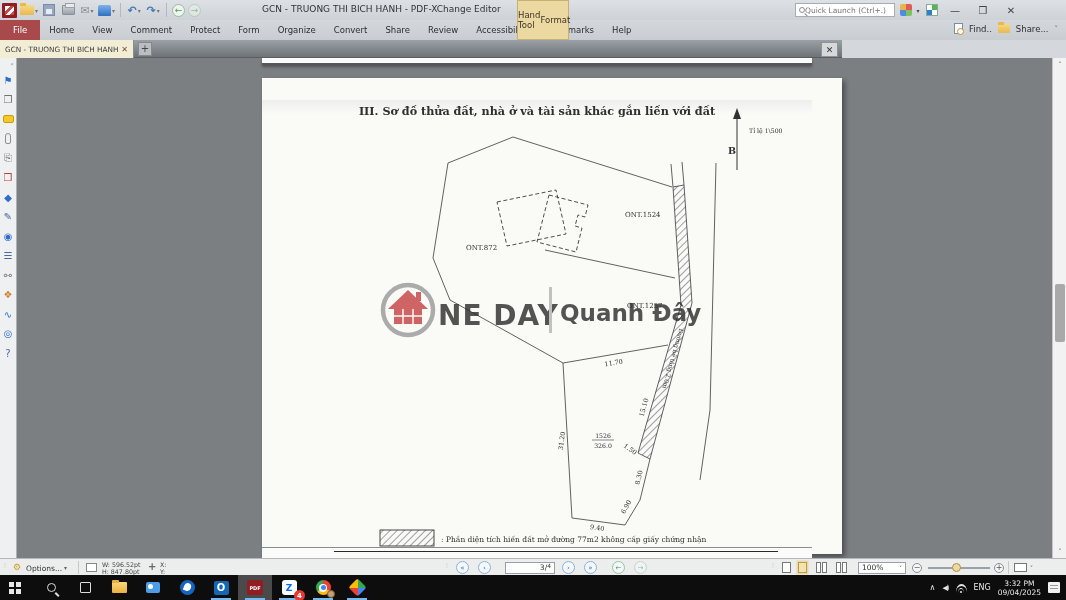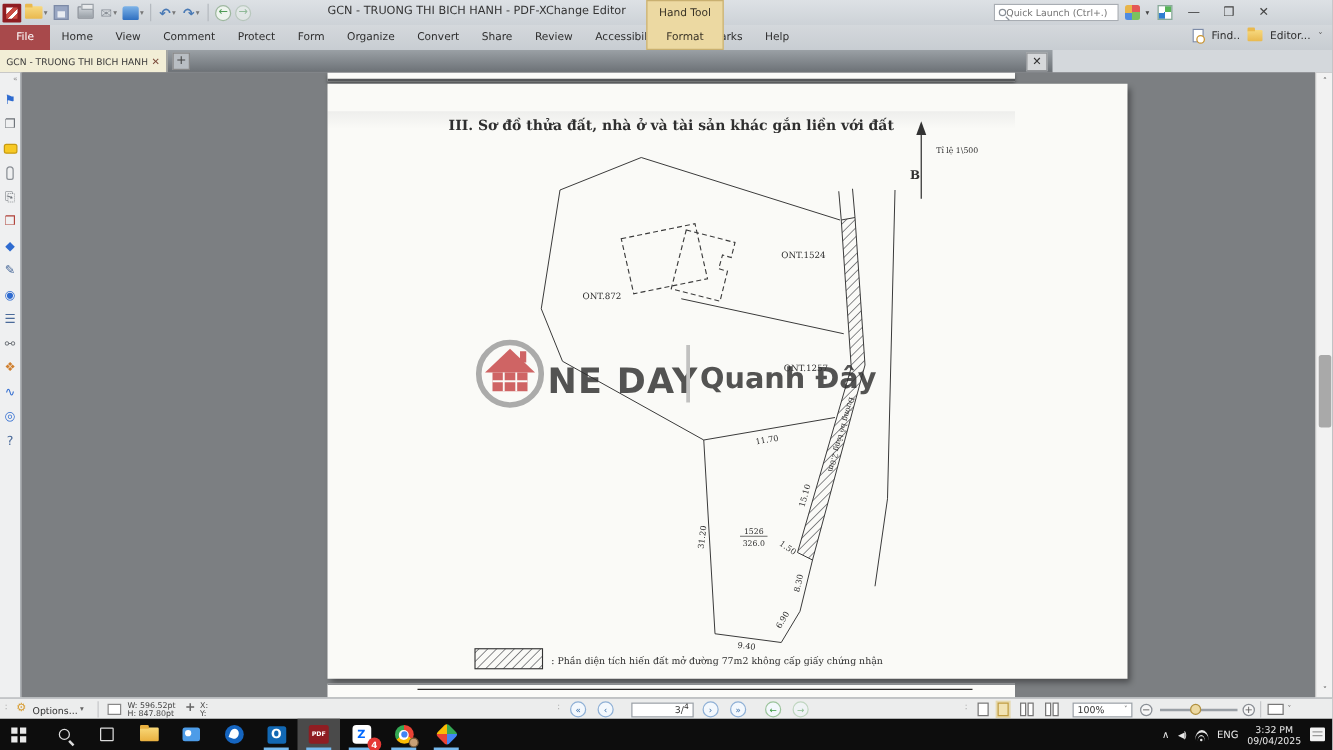--- a/index.html
+++ b/index.html
@@ -31,21 +31,21 @@
   .mag::after { content:""; position:absolute; left:5px; top:5px; width:4px; height:1.2px; background:#8a9098; transform:rotate(45deg); transform-origin:0 0; }
   .qlaunch input { border:none; outline:none; width:82px; font-size:7.5px; color:#555; background:transparent; font-family:inherit; }
   .profiles-ic { width:12px; height:12px; background:conic-gradient(#e45858 0 25%, #7cc25e 0 50%, #4f8be0 0 75%, #e8b54a 0); border-radius:2px; }
   .grid-ic { width:12px; height:12px; border:1px solid #8a9; background:conic-gradient(#57b457 0 25%, #fff 0 50%, #2f7fd0 0 75%, #fff 0); }
   .winbtn { position:absolute; top:2px; width:22px; height:16px; display:flex; align-items:center; justify-content:center; font-size:10px; color:#444; }
 
   
   .menubar { position:absolute; left:0; top:20px; width:1066px; height:20px; background:linear-gradient(#d4d8dc,#c8cdd2); display:flex; align-items:center; }
   .menu-item { padding:0 9px; font-size:8.5px; color:#2e2e2e; height:20px; display:flex; align-items:center; }
   .menu-item.file { background:#a8494b; color:#fff; padding:0 13px; }
-  .tool-tab-box { position:absolute; left:517px; top:0; width:62px; height:40px; background:#ecd9a2; border:1px solid #c9b070; z-index:3; display:flex; flex-direction:column; align-items:center; justify-content:space-around; }
+  .tool-tab-box { position:absolute; left:517px; top:0; width:52px; height:40px; background:#ecd9a2; border:1px solid #c9b070; z-index:3; display:flex; flex-direction:row; align-items:center; justify-content:space-around; }
   .tool-tab-box span { font-size:8.5px; color:#3a3427; }
   .findsearch { position:absolute; right:8px; top:23px; display:flex; align-items:center; gap:6px; z-index:3; }
   .findsearch .lbl { font-size:8.5px; color:#2e2e2e; }
   .i-doc-find { width:9px; height:11px; background:#fff; border:1px solid #7c8aa6; position:relative; }
   .i-doc-find::after { content:""; position:absolute; right:-2px; bottom:-2px; width:5px; height:5px; border:1.2px solid #c9932f; border-radius:50%; background:#fff; }
 
   
   .tabbar { position:absolute; left:0; top:40px; width:842px; height:18px; background:linear-gradient(#9aa0a5,#6e7378); border-bottom:1px solid #5a5e62; }
   .doc-tab { position:absolute; left:0; top:0; width:134px; height:18px; background:#f2eed6; border-right:1px solid #8a8d90; display:flex; align-items:center; justify-content:space-between; padding:0 5px; }
   .doc-tab .t { font-size:7.3px; color:#3a3a3a; white-space:nowrap; overflow:hidden; }
@@ -63,21 +63,21 @@
   .i-bubble { width:11px; height:8px; background:#f7c924; border:1px solid #c89b10; border-radius:2px; position:relative; }
   .i-bubble::after { content:""; position:absolute; left:2px; bottom:-3px; border:3px solid transparent; border-top-color:#f7c924; border-left-width:2px; border-right-width:2px; }
   .i-clip { width:6px; height:11px; border:1.4px solid #8a8f95; border-radius:3px 3px 2px 2px; }
 
   .canvas { position:absolute; left:18px; top:0; width:1034px; height:500px; overflow:hidden; background:#7c7f82; }
   .scrollbar { position:absolute; right:0; top:0; width:14px; height:500px; background:#f2f2f2; border-left:1px solid #c5c5c5; }
   .sb-arrow { position:absolute; left:0; width:14px; height:13px; color:#606060; font-size:7px; display:flex; align-items:center; justify-content:center; }
   .sb-thumb { position:absolute; left:2px; top:226px; width:10px; height:58px; background:#a9a9a9; border-radius:2px; }
 
   .page-prev { position:absolute; left:244px; top:0; width:550px; height:7px; background:#fbfbf9; border-bottom:2px solid #55575a; box-shadow:0 2px 3px rgba(0,0,0,.35); }
-  .page { position:absolute; left:244px; top:9px; width:640px; height:476px; background:#fafaf7; box-shadow:3px 3px 5px rgba(0,0,0,.4); }
+  .page { position:absolute; left:244px; top:20px; width:580px; height:476px; background:#fafaf7; box-shadow:3px 3px 5px rgba(0,0,0,.4); }
   .page::before { content:""; position:absolute; left:0; top:22px; width:550px; height:14px; background:linear-gradient(rgba(130,132,140,.10),rgba(130,132,140,0)); }
   .page-next { position:absolute; left:244px; top:489px; width:550px; height:11px; background:#fbfbf9; border-top:1px solid #8a8d90; }
   .page-next .rule { position:absolute; left:72px; right:34px; top:3px; height:1px; background:#2a2a2a; }
   .page svg { position:absolute; left:0; top:0; }
   .page svg text { font-family:"DejaVu Serif","Liberation Serif",serif; fill:#2f2f2f; }
 
   
   .statusbar { position:absolute; left:0; top:558px; width:1066px; height:17px; background:#eceded; border-top:1px solid #b4b7ba; font-size:7.5px; color:#333; }
   .statusbar .handle { position:absolute; top:3px; font-size:7px; color:#aaa; }
   .sb-gear { position:absolute; left:13px; top:3px; color:#d79b2f; font-size:9px; }
@@ -212,21 +212,21 @@
 
   <div class="tool-tab-box">
     <span>Hand Tool</span>
     <span>Format</span>
   </div>
 
   <div class="findsearch">
     <span class="i-doc-find"></span>
     <span class="lbl">Find..</span>
     <span class="i-folder" style="width:12px;height:9px;"></span>
-    <span class="lbl">Editor...</span>
+    <span class="lbl">Share...</span>
     <span class="lbl" style="font-size:7px;color:#555;">˅</span>
   </div>
 
   <div class="tabbar">
     <div class="doc-tab">
       <span class="t">GCN - TRUONG THI BICH HANH</span>
       <span class="x">✕</span>
     </div>
     <span class="tab-plus">+</span>
     <span class="tabbar-close">✕</span>

